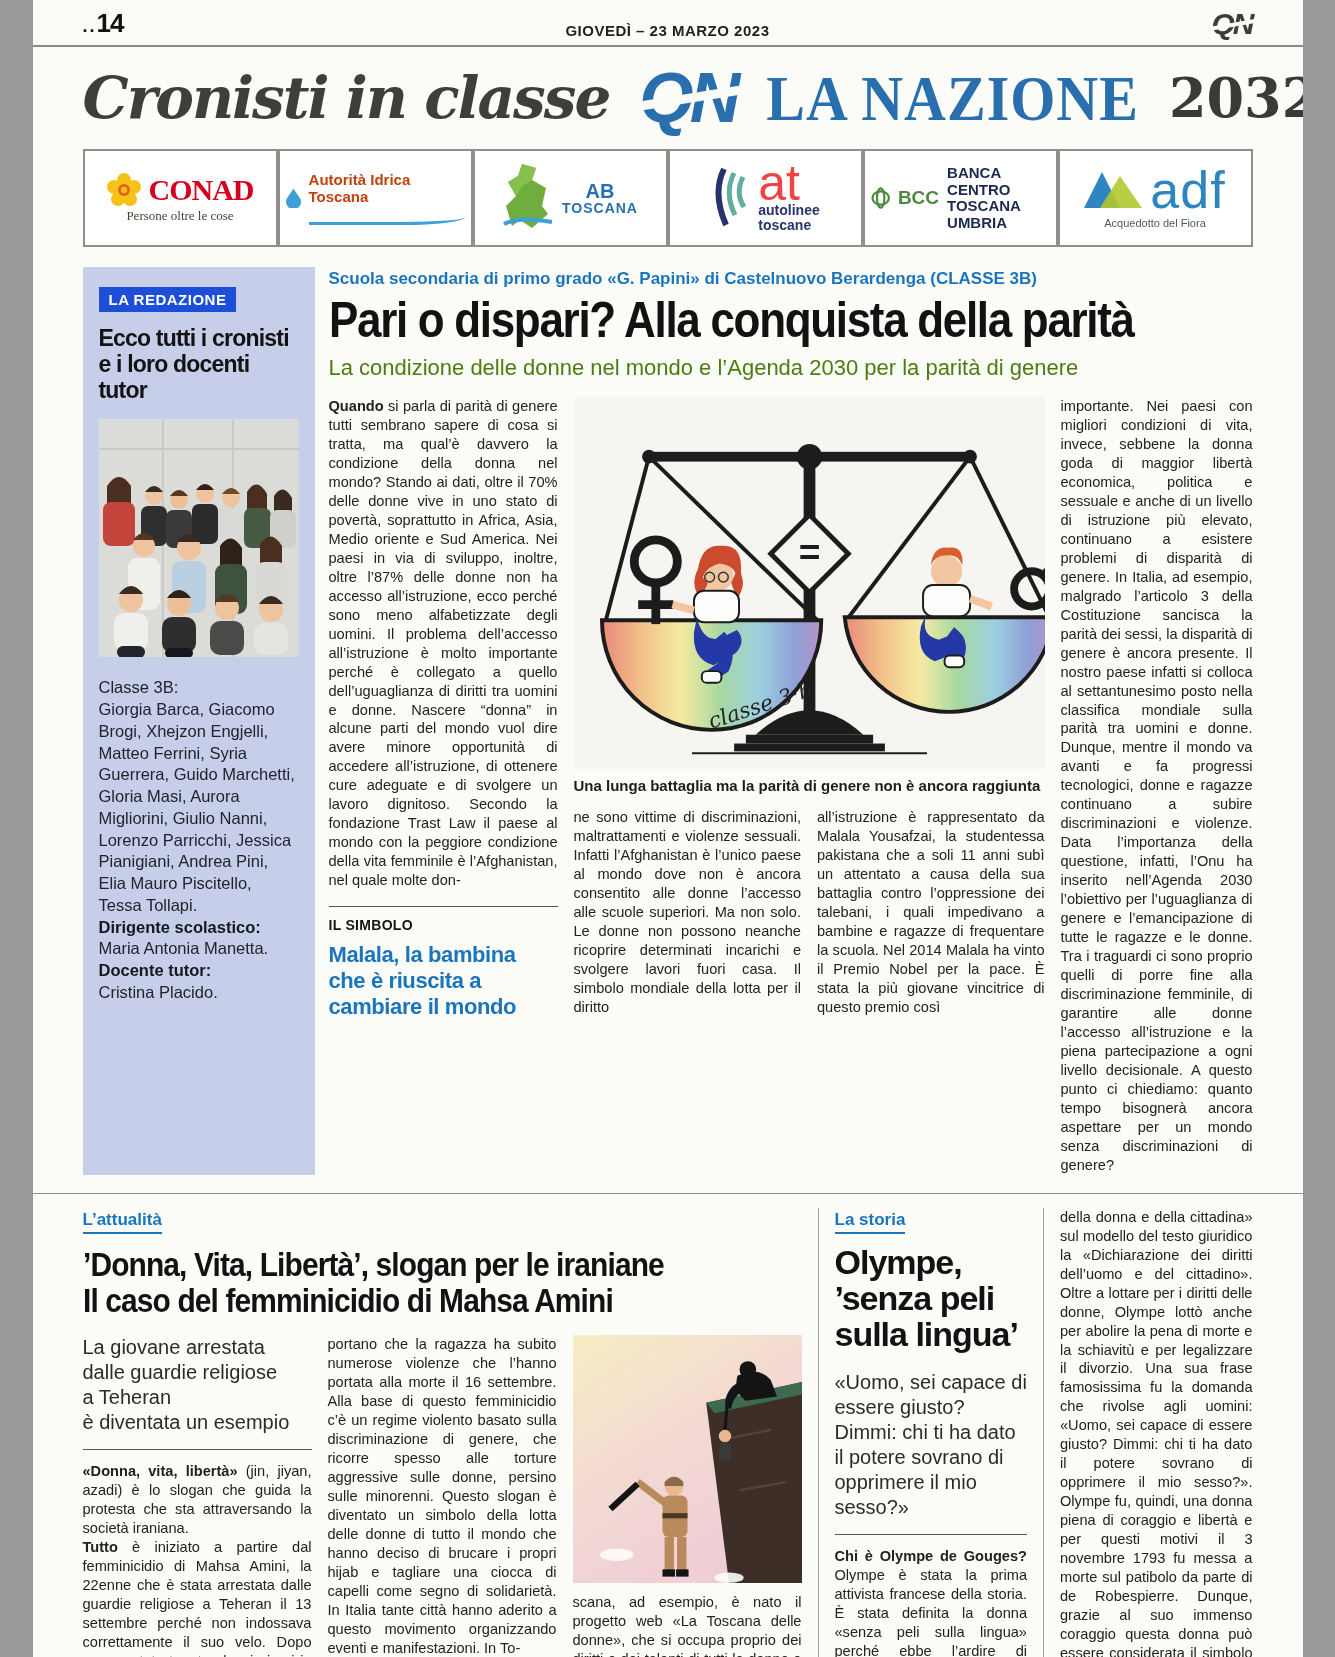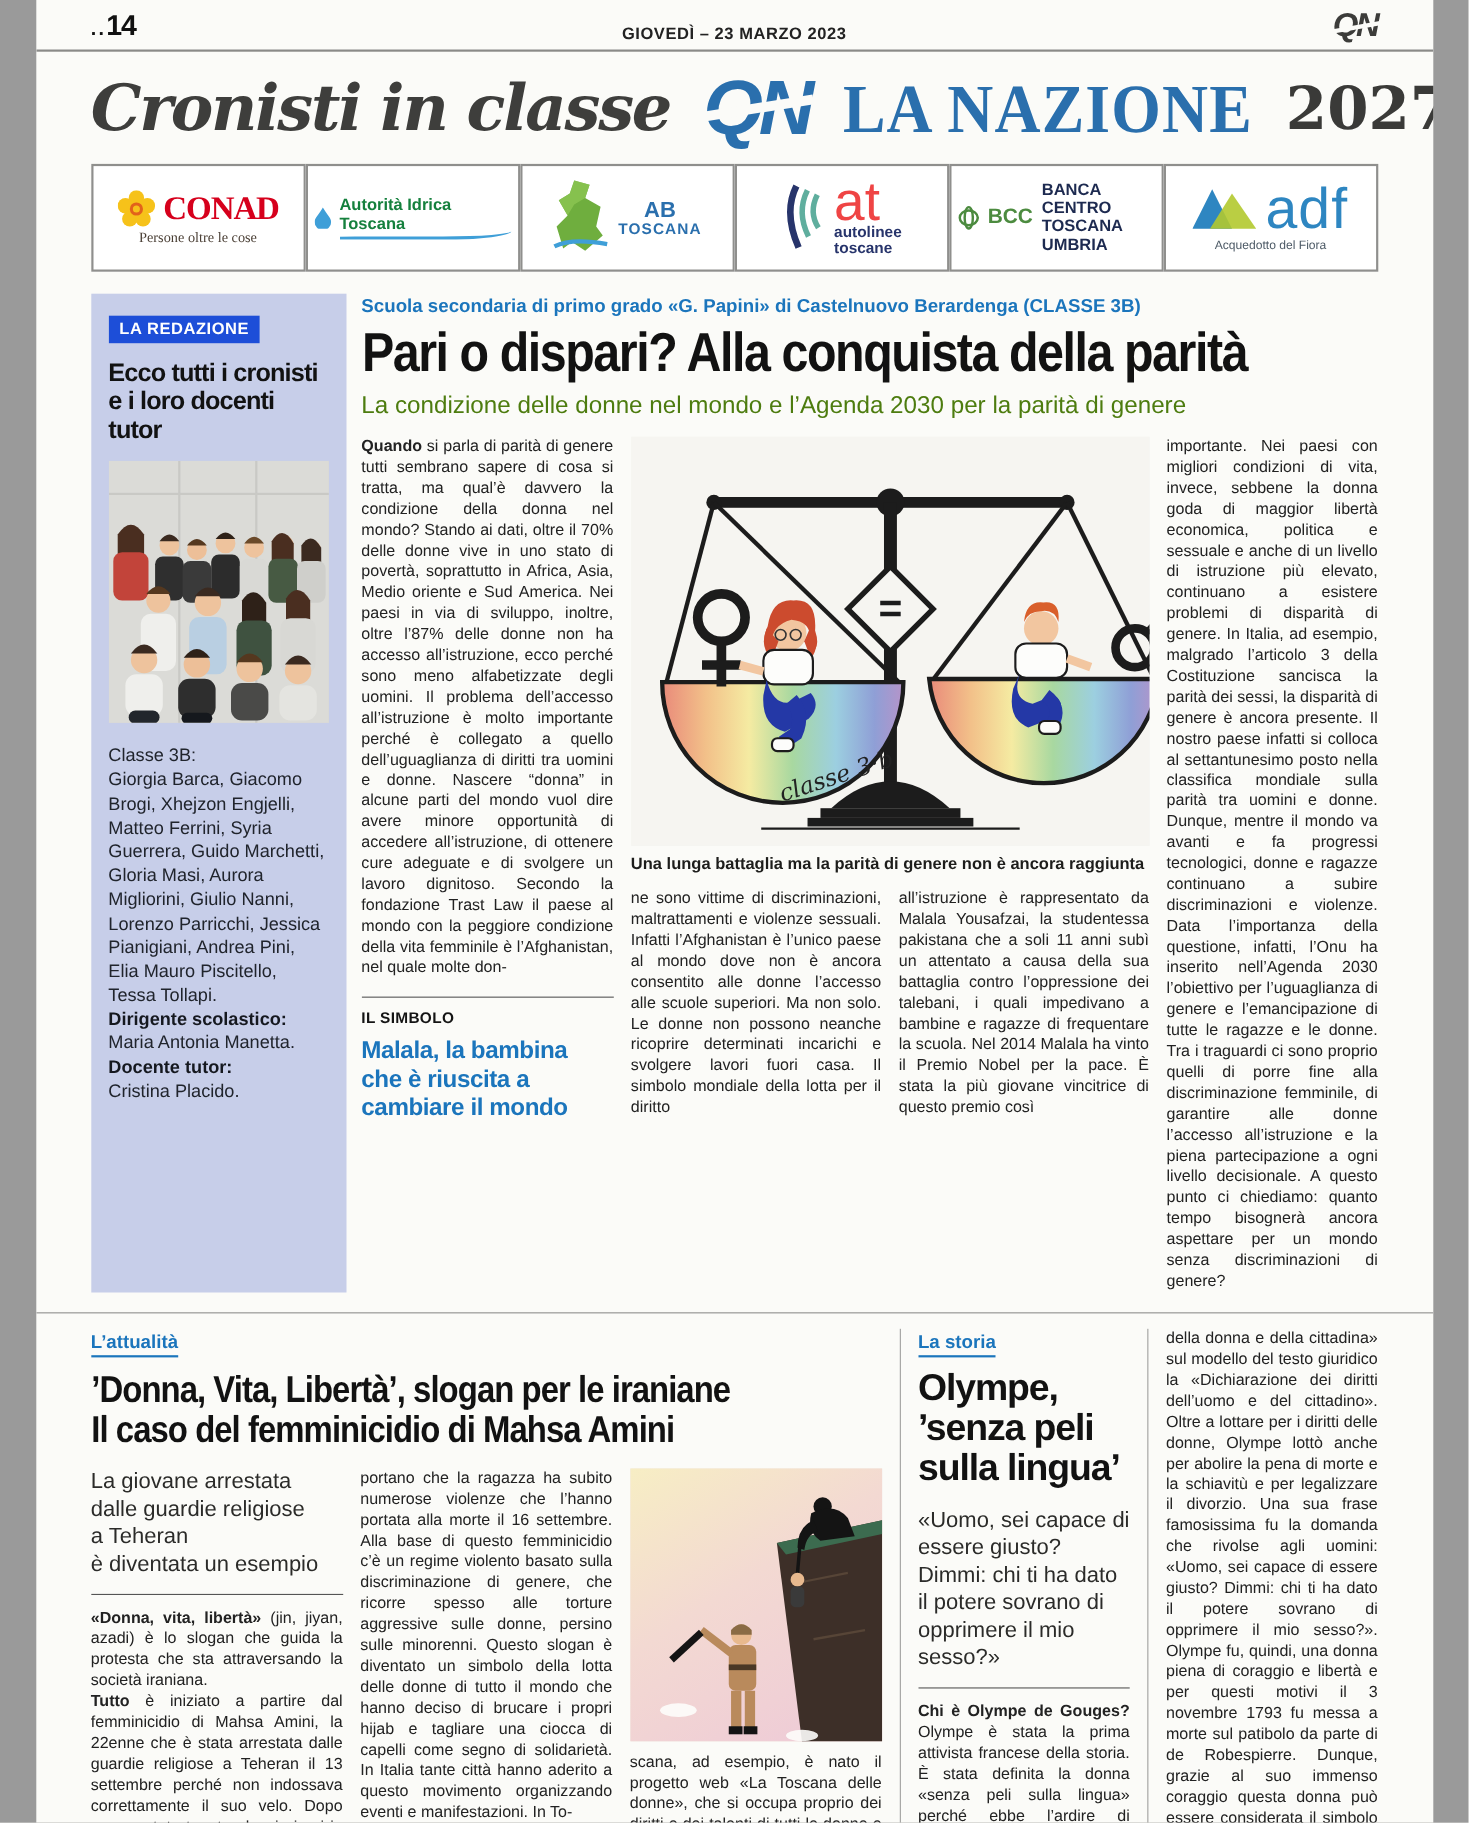--- a/index.html
+++ b/index.html
@@ -33,22 +33,22 @@
   .year { font-family:"DejaVu Serif", serif; font-weight:bold; font-size:54px; color:#3a3a38; }
 
   
   .sponsors { margin:6px 50px 0 50px; display:grid; grid-template-columns:repeat(6,1fr); }
   .sponsor { border:2px solid #8f8f8d; background:#fff; height:98px; display:flex;
     align-items:center; justify-content:center; padding:6px; overflow:hidden; }
   .sp-col { display:flex; flex-direction:column; align-items:center; line-height:1.05; }
   .sp-row { display:flex; align-items:center; gap:8px; }
   .conad-name { color:#d6001c; font-weight:bold; font-size:30px; font-family:"Liberation Serif", serif; letter-spacing:-1px; }
   .conad-tag { color:#4a3f35; font-size:13px; font-family:"Liberation Serif", serif; margin-top:2px; }
-  .ait-name { color:#15803d; font-weight:bold; font-size:15px; border-bottom:3px solid #3f9fd8;
-    padding-bottom:3px; border-radius:0 0 40%/8px 8px; }
+  .ait-name { color:#c2410c; font-weight:bold; font-size:15px; border-bottom:3px solid #3f9fd8;
+    padding-bottom:17px; border-radius:0 0 40%/8px 8px; }
   .ab-txt { color:#2a6fad; font-weight:bold; font-size:20px; line-height:1; text-align:left; }
   .ab-sub { color:#2a6fad; font-weight:bold; font-size:14px; letter-spacing:1px; }
   .at-name { color:#ef4444; font-weight:normal; font-size:50px; line-height:.8; }
   .at-sub { color:#27346b; font-weight:bold; font-size:14px; line-height:1.05; text-align:left; }
   .bcc-abbr { color:#4c8b3f; font-weight:bold; font-size:19px; }
   .bcc-line { color:#1d2a50; font-weight:bold; font-size:15px; line-height:1.1; text-align:left; }
   .adf-name { color:#2e86c1; font-weight:normal; font-size:52px; line-height:.9; letter-spacing:1px; }
   .adf-sub { color:#4d5a66; font-size:11px; margin-top:4px; }
 
   
@@ -114,21 +114,21 @@
     <div class="pagenum"><span class="dots">..</span><span>14</span></div>
     <div class="dateline">GIOVEDÌ – 23 MARZO 2023</div>
     <div class="qn-mini">QN</div>
   </div>
   <hr class="toprule">
 
   <div class="banner">
     <span class="script-title">Cronisti in classe</span>
     <span class="qn-big">QN</span>
     <span class="masthead">LA NAZIONE</span>
-    <span class="year">2027</span>
+    <span class="year">2032</span>
   </div>
 
   <div class="sponsors">
     <div class="sponsor">
       <div class="sp-col">
         <div class="sp-row">
           <svg width="34" height="34" viewBox="0 0 34 34">
             <g fill="#f6c21a">
                 <circle cx="17" cy="7" r="7"></circle>
                 <circle cx="7" cy="14" r="7"></circle>

